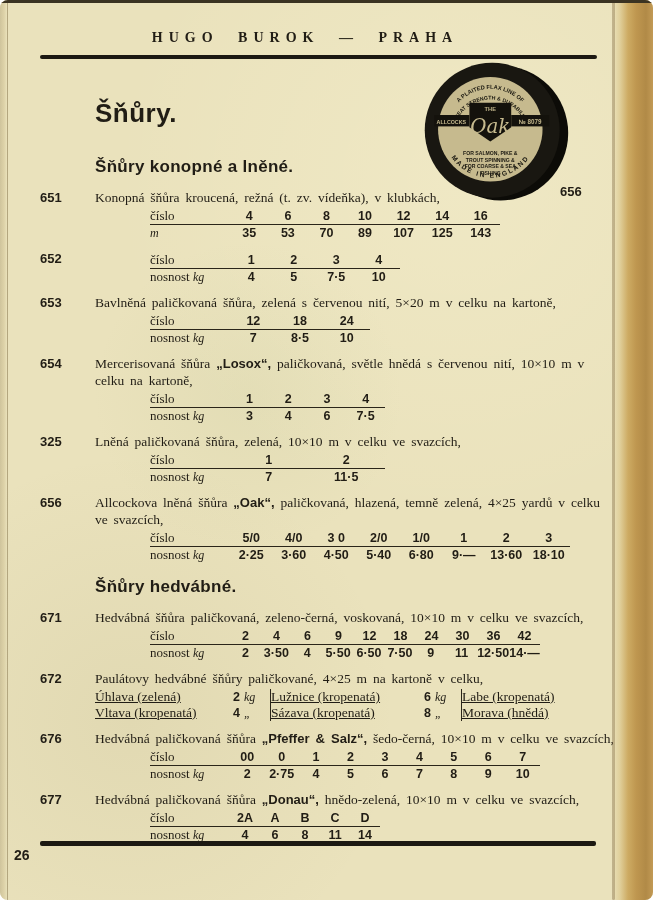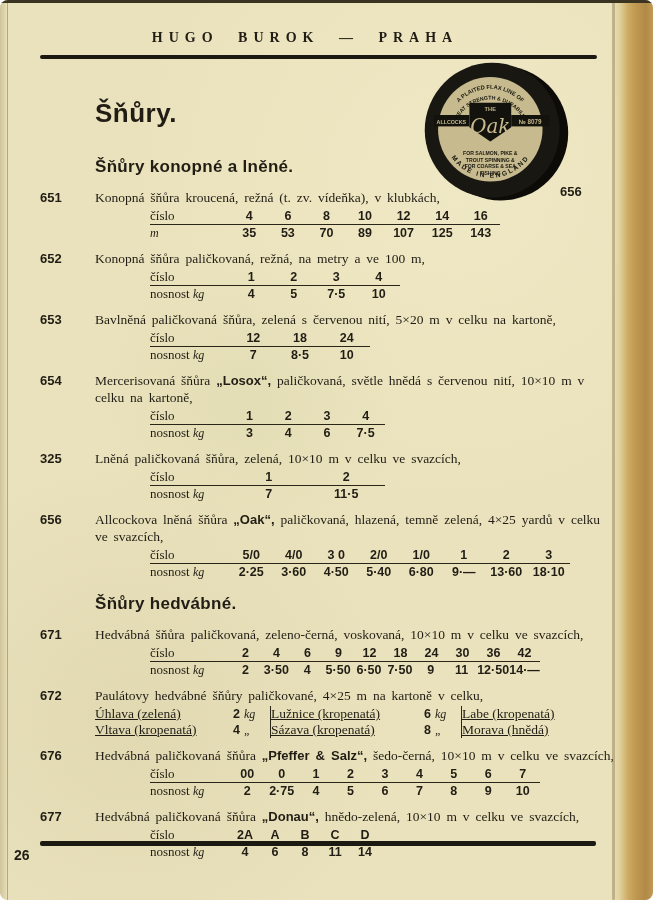--- a/index.html
+++ b/index.html
@@ -135,21 +135,20 @@
                 <span>143</span>
               </div>
             </div>
         </div>
       </div>
     </div>
 
     <div class="item">
       <div class="num">652</div>
       <div class="ibody">
-        <p class="desc"><span>Konopná šňůra paličkovaná, režná, na metry a ve 100 m,</span><b class="pname"></b><span></span></p>
         <div class="ptable" style="width:250px">
           <div class="prow head">
               <span class="plabel">číslo</span>
               <div class="pcells">
                 <span>1</span>
                 <span>2</span>
                 <span>3</span>
                 <span>4</span>
               </div>
             </div>

